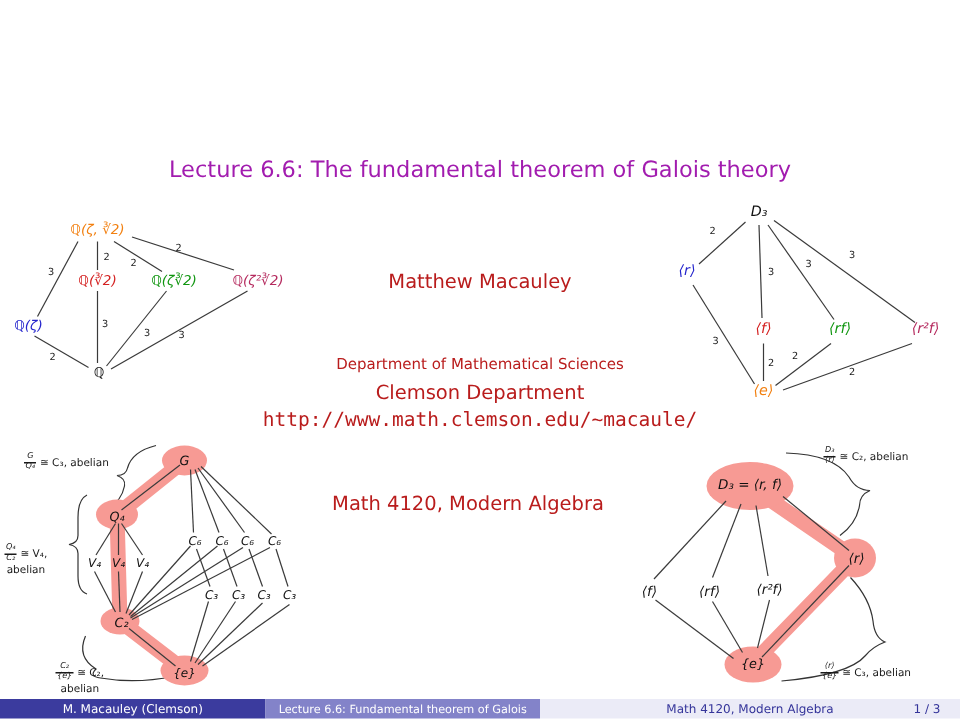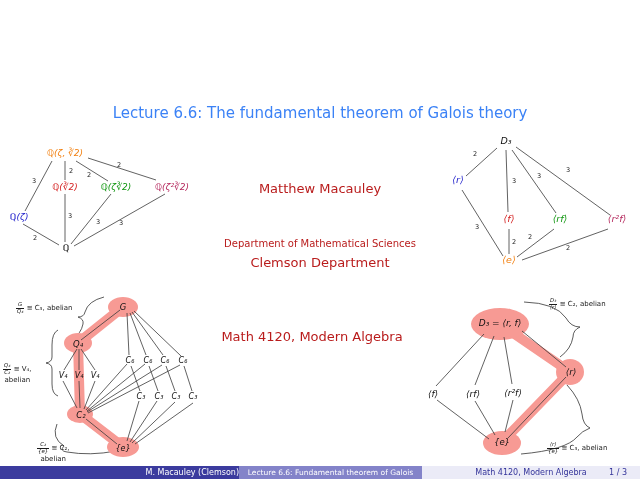--- a/index.html
+++ b/index.html
@@ -1,45 +1,46 @@
 <!DOCTYPE html>
 <html><head>
 <meta charset="utf-8">
 <style>
   html,body{margin:0;padding:0;background:#888;}
   .stage{position:relative;width:640px;height:480px;background:#ffffff;
          font-family:"DejaVu Sans",sans-serif;overflow:hidden;margin:0 auto;}
   .ctext{position:absolute;left:0;right:0;text-align:center;color:#b91c1c;}
-  .title{font-size:15px;color:#3b82f6;}
+  .title{font-size:15px;color:#a21caf;}
   .mono{font-family:"DejaVu Sans Mono",monospace;}
   .overlay{position:absolute;left:0;top:0;width:640px;height:480px;}
   .brace{fill:none;stroke:#333;stroke-width:0.8;}
   .ann{position:absolute;font-size:7px;color:#1a1a1a;white-space:nowrap;}
   .frac{display:inline-block;vertical-align:middle;text-align:center;
         font-size:5.4px;line-height:1.1;font-style:italic;}
   .frac .fnum,.frac .fden{display:block;padding:0 1px;}
   .frac .fbar{display:block;border-top:0.7px solid #1a1a1a;}
   .tail2{display:block;text-align:center;font-style:normal;}
   .footer{position:absolute;left:0;bottom:1px;width:640px;height:13px;display:flex;
           font-size:8px;line-height:13px;}
-  .f-left{width:239px;background:#3b3b9e;color:#fff;text-align:right;}
+  .f-left{width:177px;background:#3b3b9e;color:#fff;text-align:center;}
   .f-mid{width:183px;background:#8383c9;color:#fff;text-align:center;font-size:7.5px;}
   .f-right{flex:1;background:#ebebf7;color:#34349a;text-align:center;position:relative;}
   .f-page{position:absolute;right:13px;top:0;}
 </style>
 </head>
 <body>
 
 <div class="stage">
 
   <div class="ctext title" style="top:104px;">Lecture 6.6:  The fundamental theorem of Galois theory</div>
 
   <div class="ctext" style="top:181px;font-size:13px;">Matthew Macauley</div>
   <div class="ctext" style="top:238px;font-size:10px;">Department of Mathematical Sciences</div>
   <div class="ctext" style="top:255px;font-size:13px;">Clemson Department</div>
+  <div class="ctext mono" style="top:273px;font-size:13px;">http://www.math.clemson.edu/~macaule/</div>
   <div class="ctext" style="top:329px;font-size:13px;left:-16px;">Math 4120, Modern Algebra</div>
 
   <svg class="overlay" viewBox="0 0 640 480">
     <g>
         <line x1="52" y1="161" x2="25" y2="211" stroke="#3a3a3a" stroke-width="0.8"></line>
         <line x1="65" y1="161" x2="65" y2="180" stroke="#3a3a3a" stroke-width="0.8"></line>
         <line x1="76" y1="161" x2="108" y2="181" stroke="#3a3a3a" stroke-width="0.8"></line>
         <line x1="88" y1="158" x2="156" y2="180" stroke="#3a3a3a" stroke-width="0.8"></line>
         <line x1="65" y1="194" x2="65" y2="242" stroke="#3a3a3a" stroke-width="0.8"></line>
         <line x1="111" y1="194" x2="71" y2="244" stroke="#3a3a3a" stroke-width="0.8"></line>

